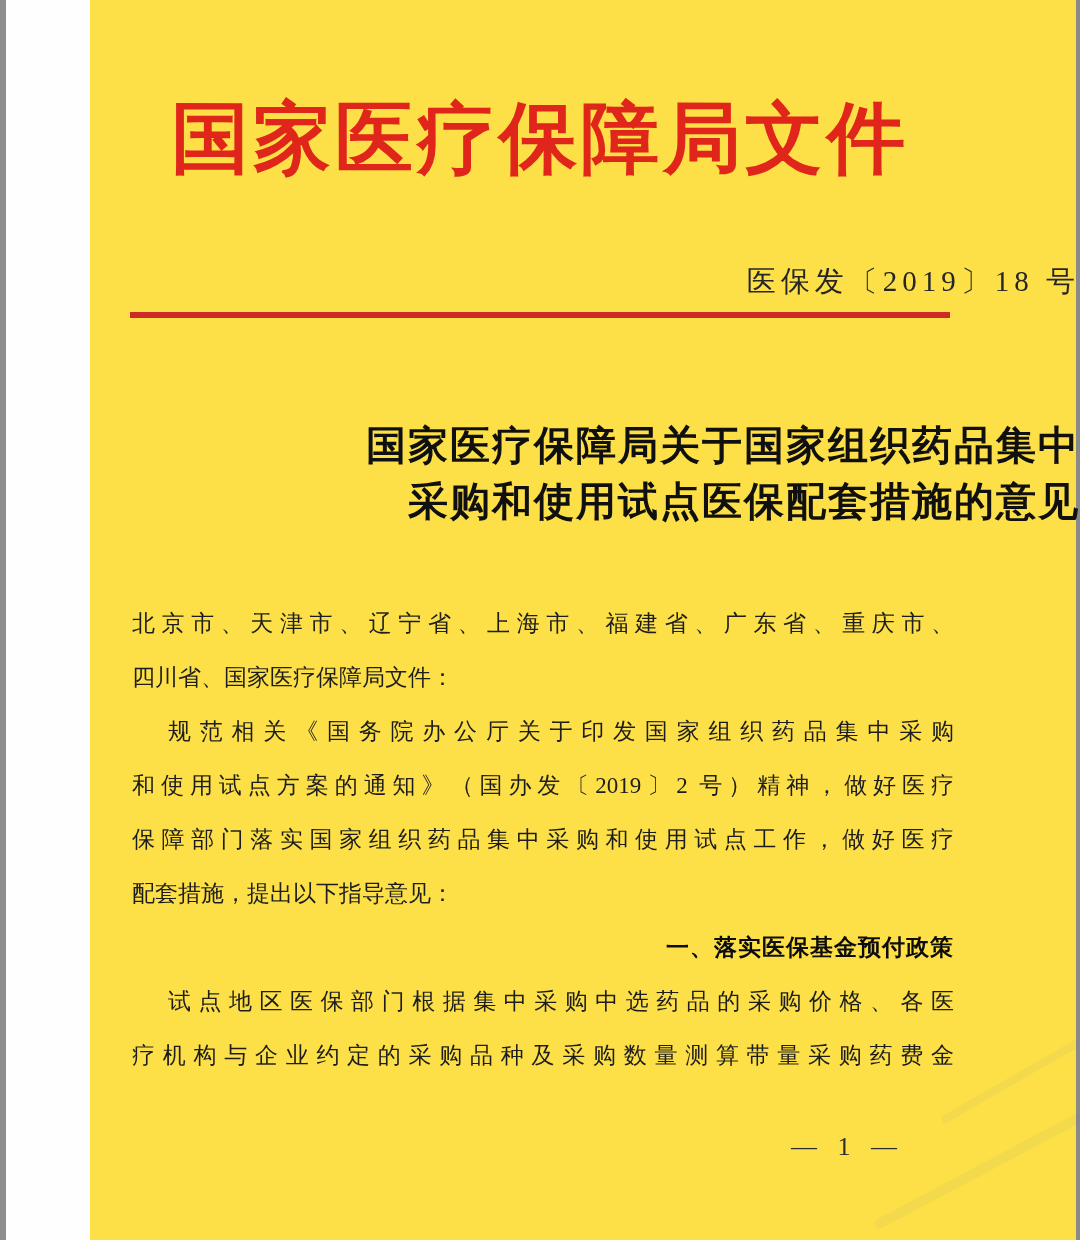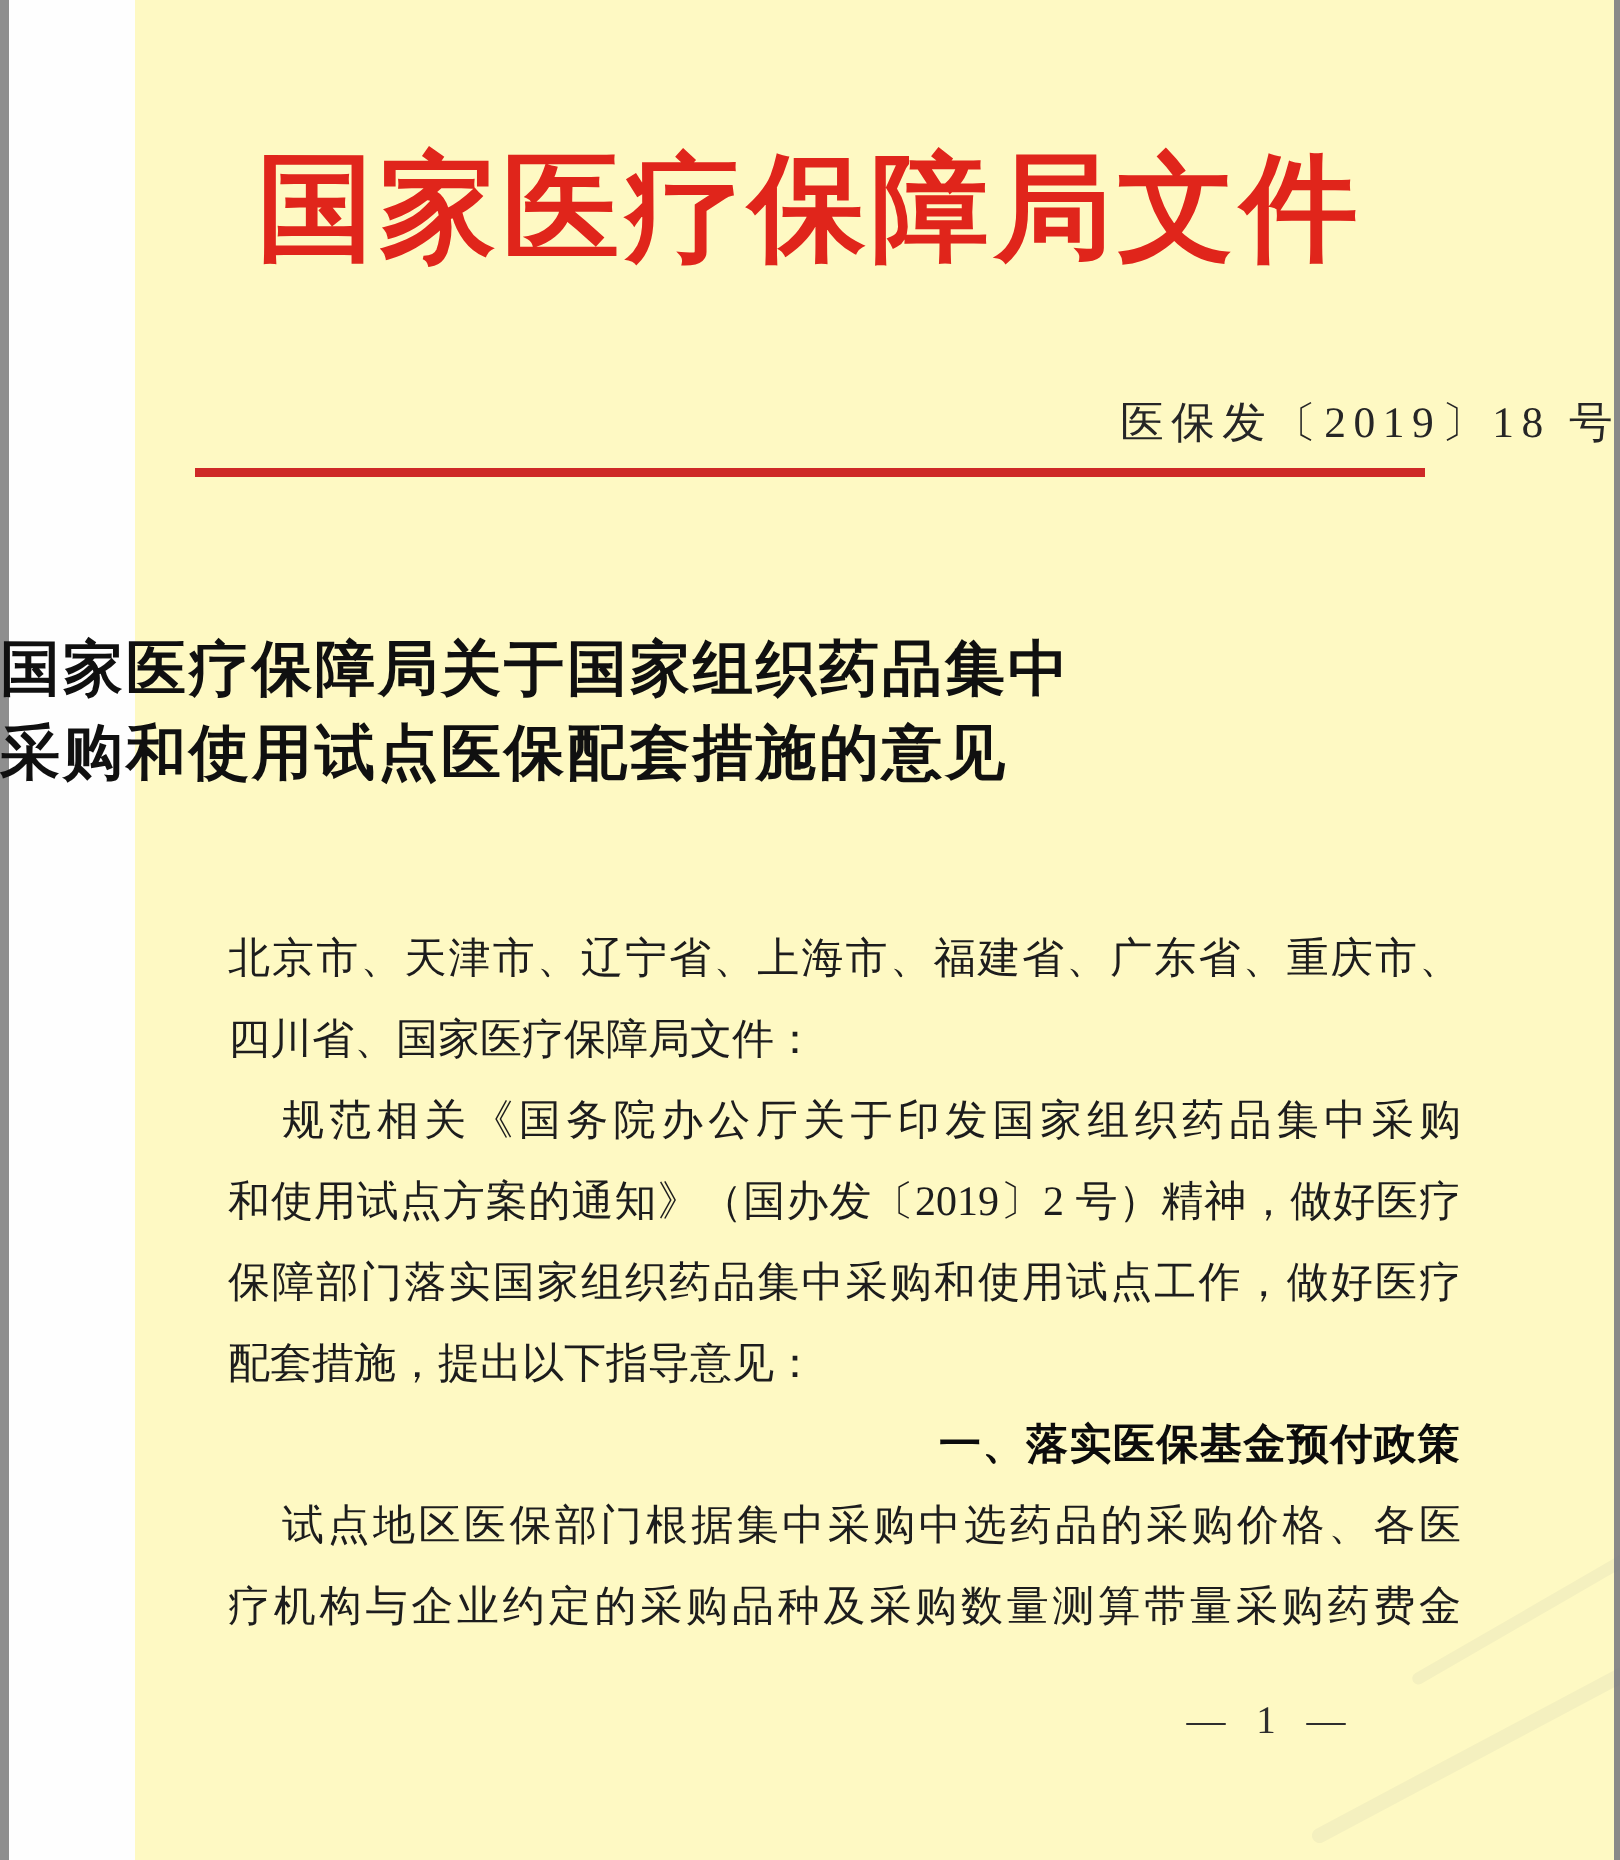--- a/index.html
+++ b/index.html
@@ -1,19 +1,19 @@
 <!DOCTYPE html>
 <html><head>
 <meta charset="utf-8">
 <title>document</title>
 <style>
   html,body { margin:0; padding:0; background:#ffffff; }
   .page {
     position:relative; width:1080px; height:1240px;
-    background:#fef9c3; overflow:hidden;
+    background:#fde047; overflow:hidden;
     font-family:"Liberation Serif","DejaVu Serif",serif;
     color:#1f1f1f;
   }
   .edge-left  { position:absolute; left:0;  top:0; bottom:0; width:6px; background:#8e8e8e; }
   .edge-right { position:absolute; right:0; top:0; bottom:0; width:4px; background:#898989; }
   .edge-left-soft { position:absolute; left:6px; top:0; bottom:0; width:84px; background:#fefefe; }
 
   .header-title {
     position:absolute; top:90px; left:0; right:0;
     text-align:center; font-size:78px; line-height:1.25;
@@ -24,26 +24,26 @@
     position:absolute; top:262px; left:0; right:0;
     text-align:right; font-size:29px; letter-spacing:5px; color:#262626;
     white-space:nowrap;
   }
   .red-rule {
     position:absolute; top:312px; left:130px; width:820px; height:6px;
     background:#ce2a27;
   }
   .doc-title {
     position:absolute; top:418px; left:0; right:0;
-    text-align:left; font-weight:700; font-size:40px; line-height:56px;
+    text-align:right; font-weight:700; font-size:40px; line-height:56px;
     letter-spacing:2px; color:#101010; white-space:nowrap;
   }
   .body-text {
-    position:absolute; top:613px; left:132px; width:822px;
-    font-size:28px; color:#1d1d1d;margin-left:20px;
+    position:absolute; top:597px; left:132px; width:822px;
+    font-size:23px; color:#1d1d1d;
   }
   .line { height:54px; line-height:54px; white-space:nowrap; overflow:visible; }
   .stretch { text-align:justify; text-align-last:justify; }
   .indent { padding-left:36px; }
   .heading { font-weight:700; letter-spacing:1px; color:#0c0c0c;text-align:right; }
   .page-number {
     position:absolute; top:1132px; right:176px;
     font-size:26px; letter-spacing:7px; color:#2e2e2e; white-space:nowrap;
   }
   

